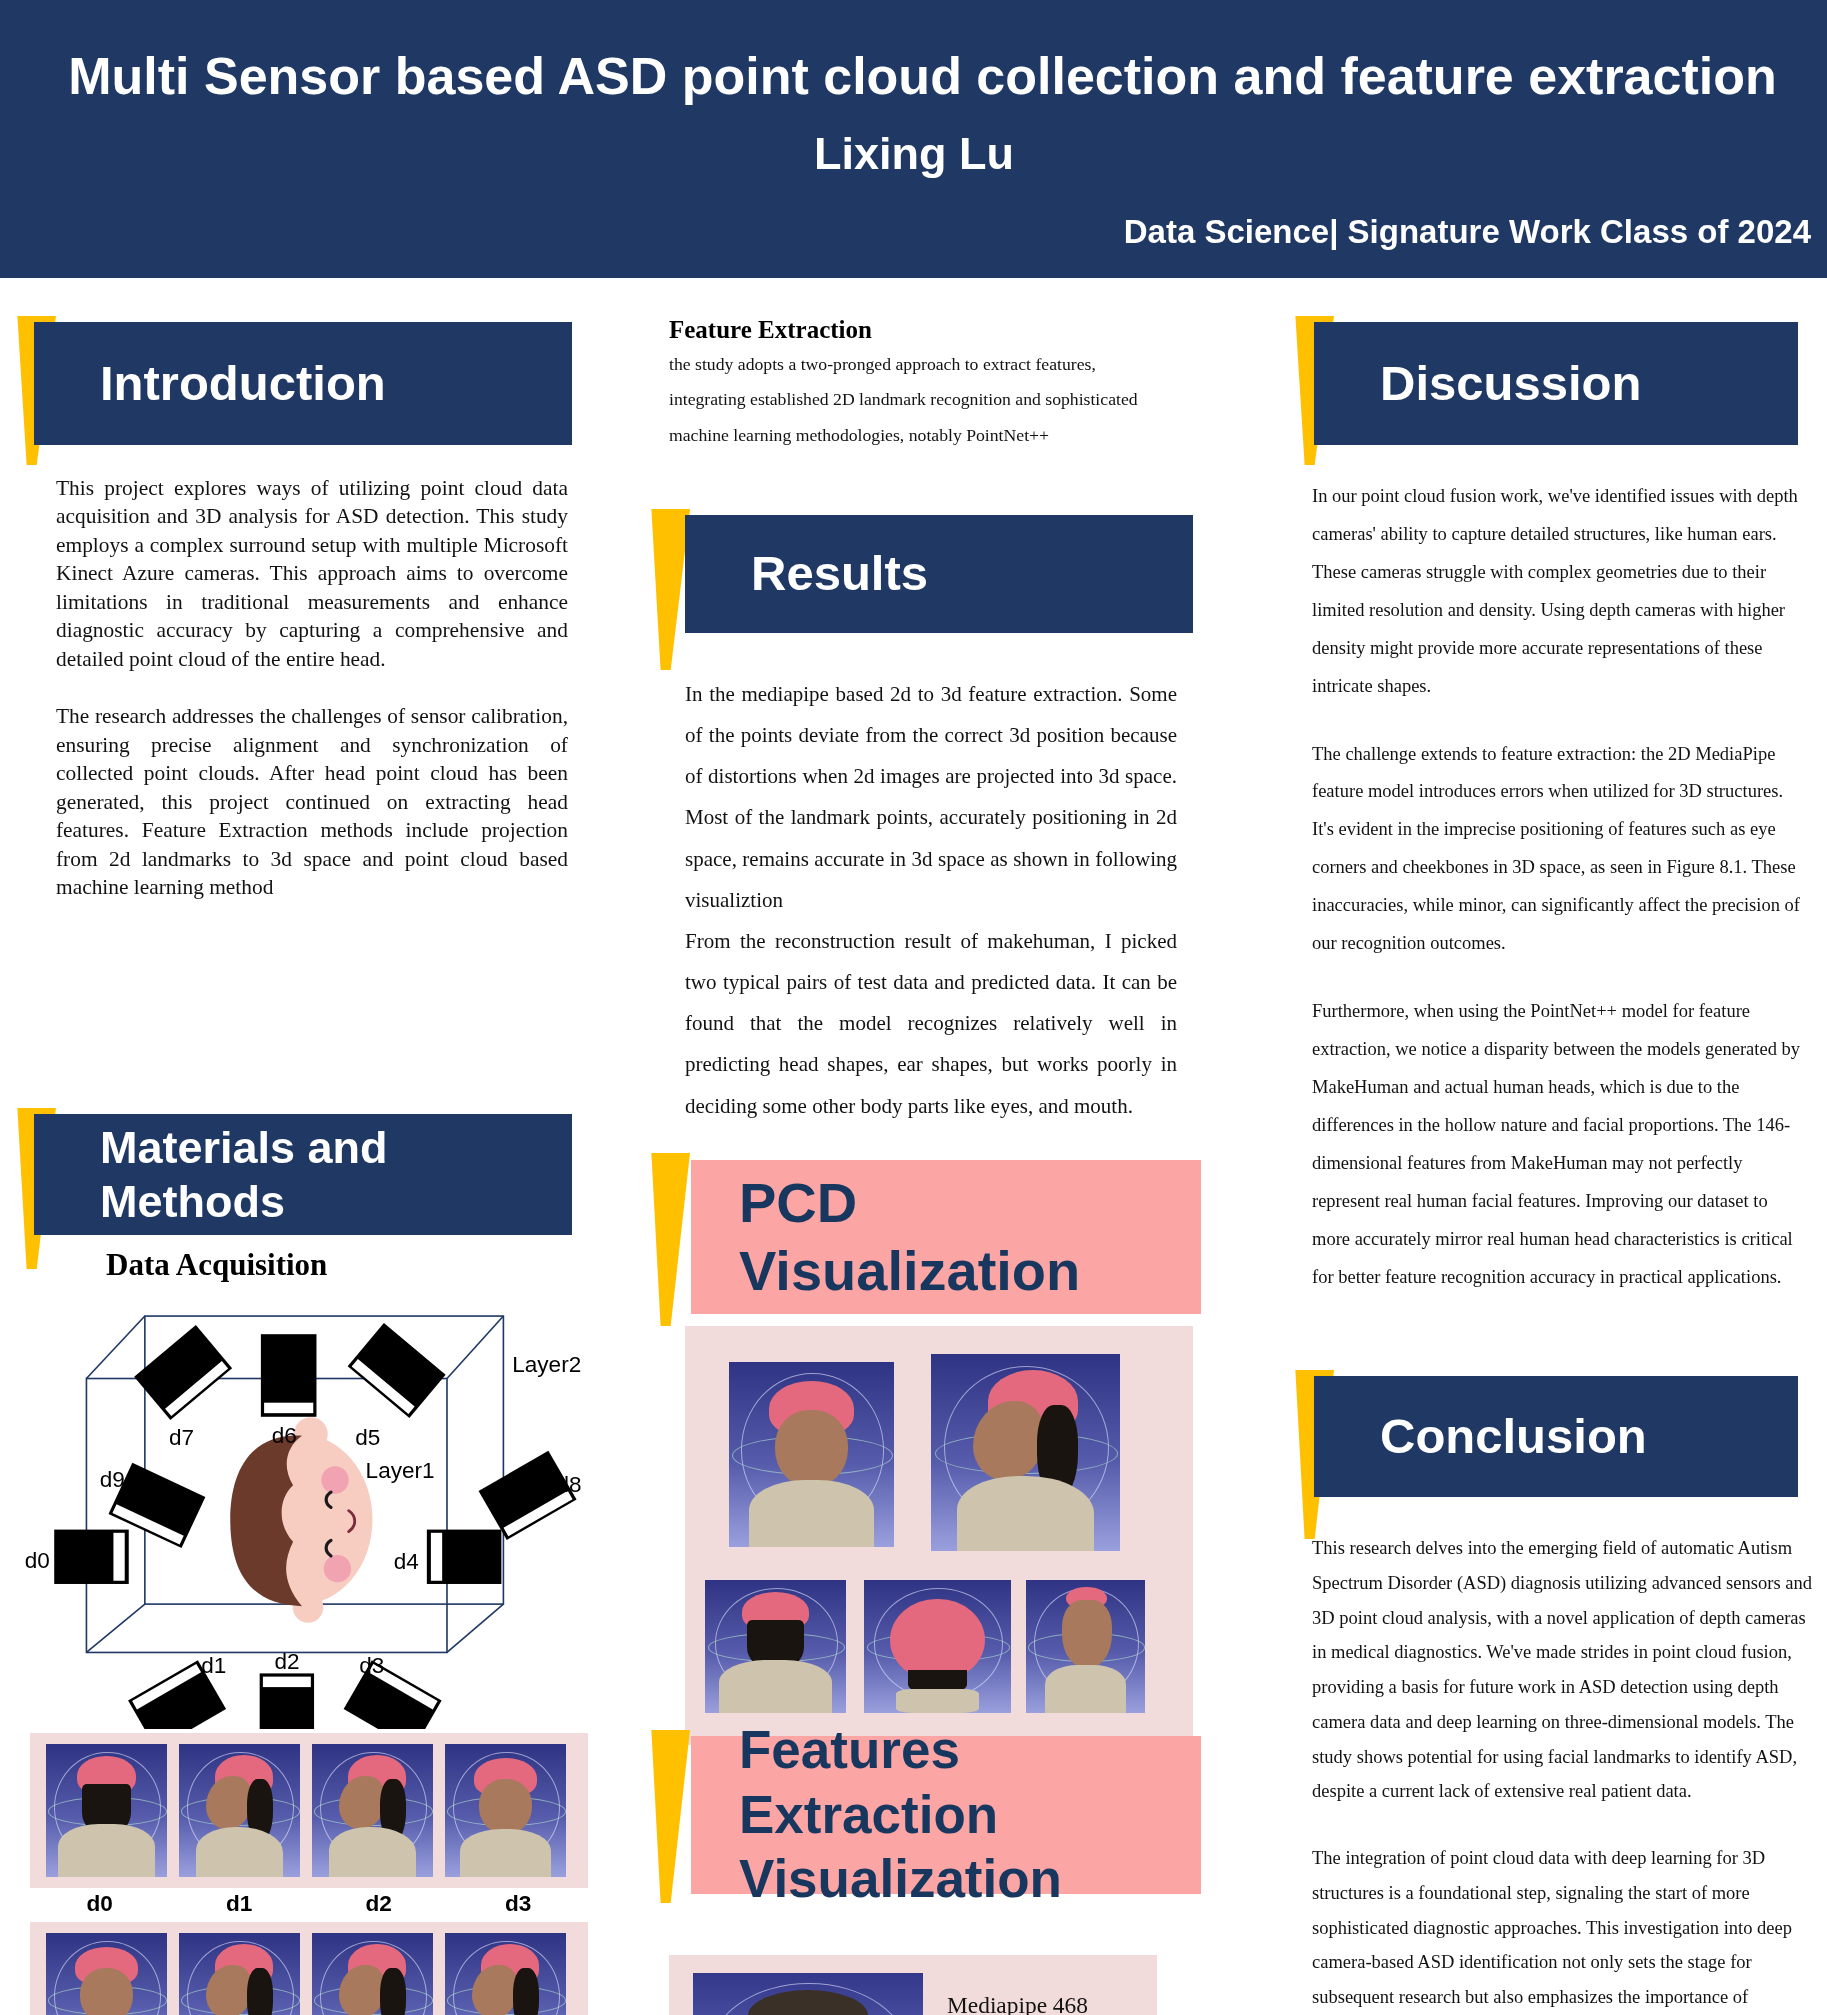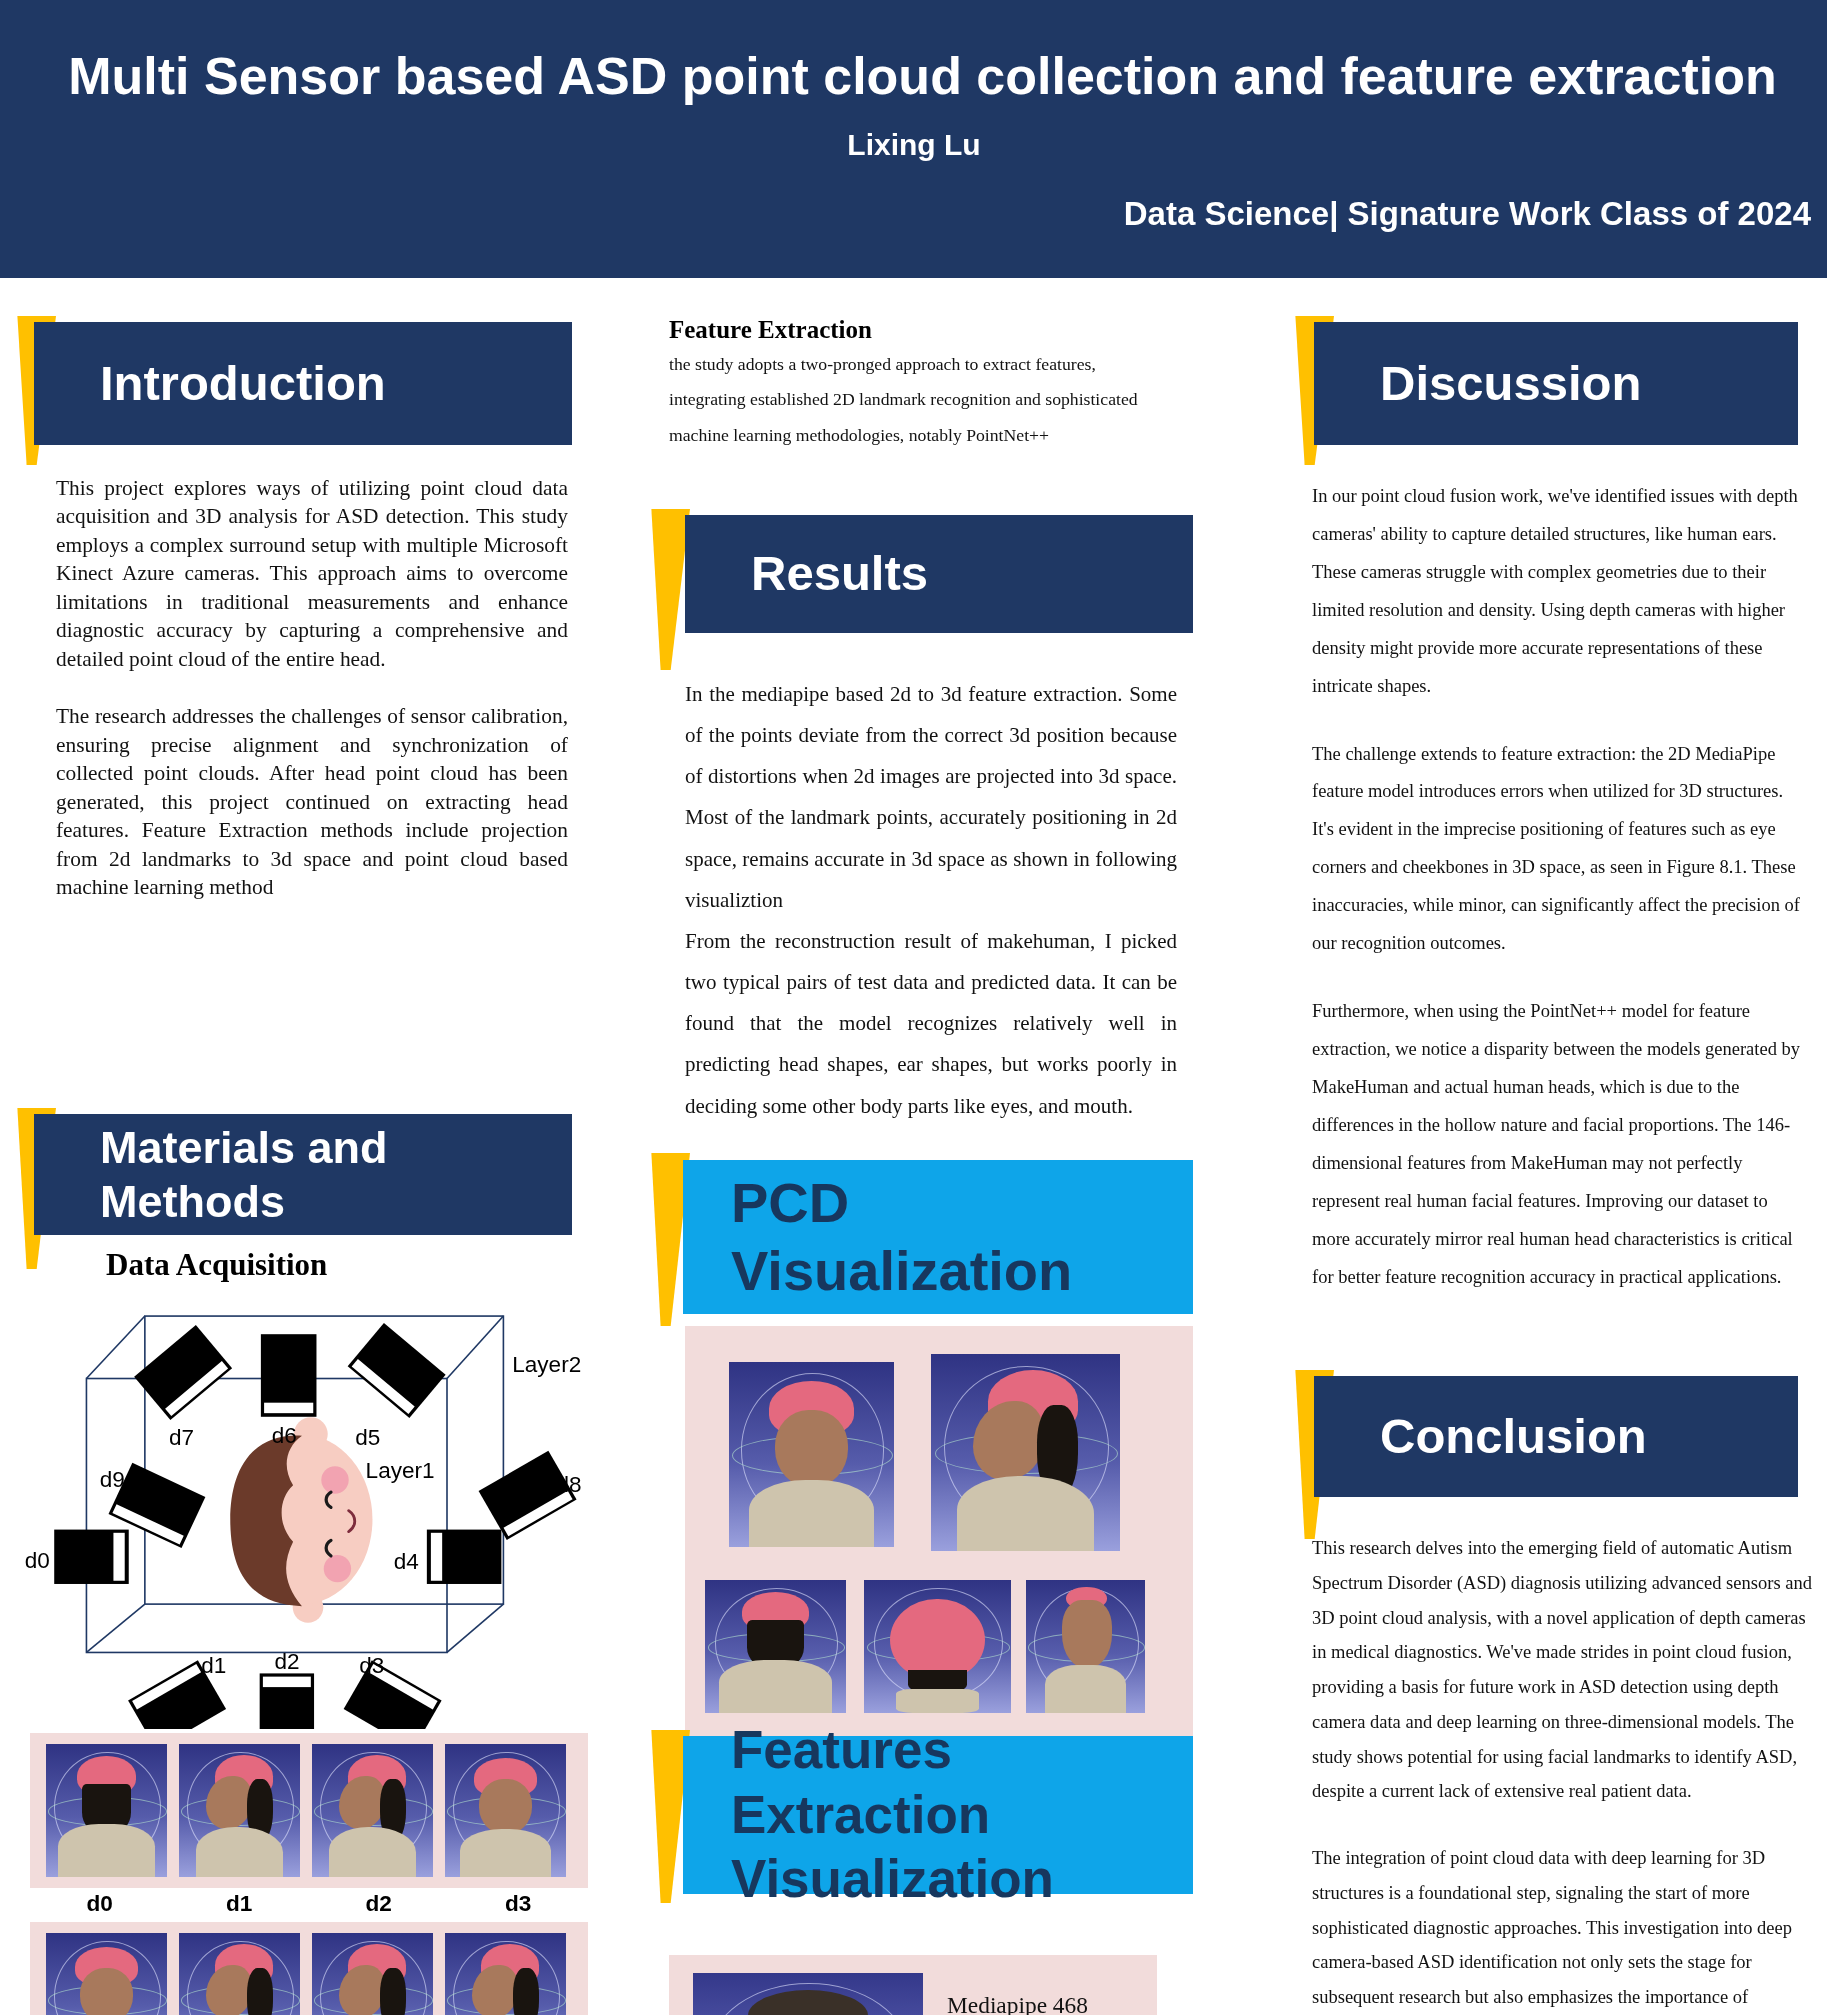--- a/index.html
+++ b/index.html
@@ -2,28 +2,28 @@
 <html style="font-size:6.4px"><head>
 <meta charset="utf-8">
 <style>
   html,body{margin:0;padding:0;background:#888;}
   #poster{position:relative;width:1828px;height:2741px;background:#ffffff;overflow:hidden;
           font-family:"Liberation Sans",sans-serif;}
 
   
   .masthead{position:absolute;left:0;top:0;width:100%;height:278px;background:#1f3864;color:#fff;text-align:center;}
   .masthead .t1{margin:0;padding-top:46px;font-size:52px;font-weight:bold;white-space:nowrap;padding-left:17px;}
-  .masthead .t2{margin:0;padding-top:22px;font-size:30px;font-weight:bold;}
+  .masthead .t2{margin:0;padding-top:22px;font-size:45px;font-weight:bold;}
   .masthead .t3{margin:17px;padding-top:16px;font-size:33px;font-weight:bold;text-align:right;}
 
   
   .wedge{position:absolute;background:#ffc000;clip-path:polygon(8% 0,100% 0,54% 100%,30% 100%);}
   .banner{position:absolute;background:#1f3864;display:flex;align-items:center;}
   .banner h2{margin:0;padding-left:66px;color:#fff;font-size:49px;line-height:1.18;font-weight:bold;}
-  .band{position:absolute;background:#0ea5e9;display:flex;align-items:center;}
+  .band{position:absolute;background:#fca5a5;display:flex;align-items:center;margin-left:8px;}
   .band h2{margin:0;padding-left:48px;color:#17375e;font-size:56px;line-height:1.22;font-weight:bold;}
 
   
   .copy{position:absolute;color:#121212;font-family:"Liberation Serif",serif;}
   .copy p{margin:0;}
   .jus{text-align:justify;}
   .serifhead{position:absolute;font-family:"Liberation Serif",serif;font-weight:bold;color:#000;margin:0;}
 
   
   .panel{position:absolute;background:#f2dcdb;}

